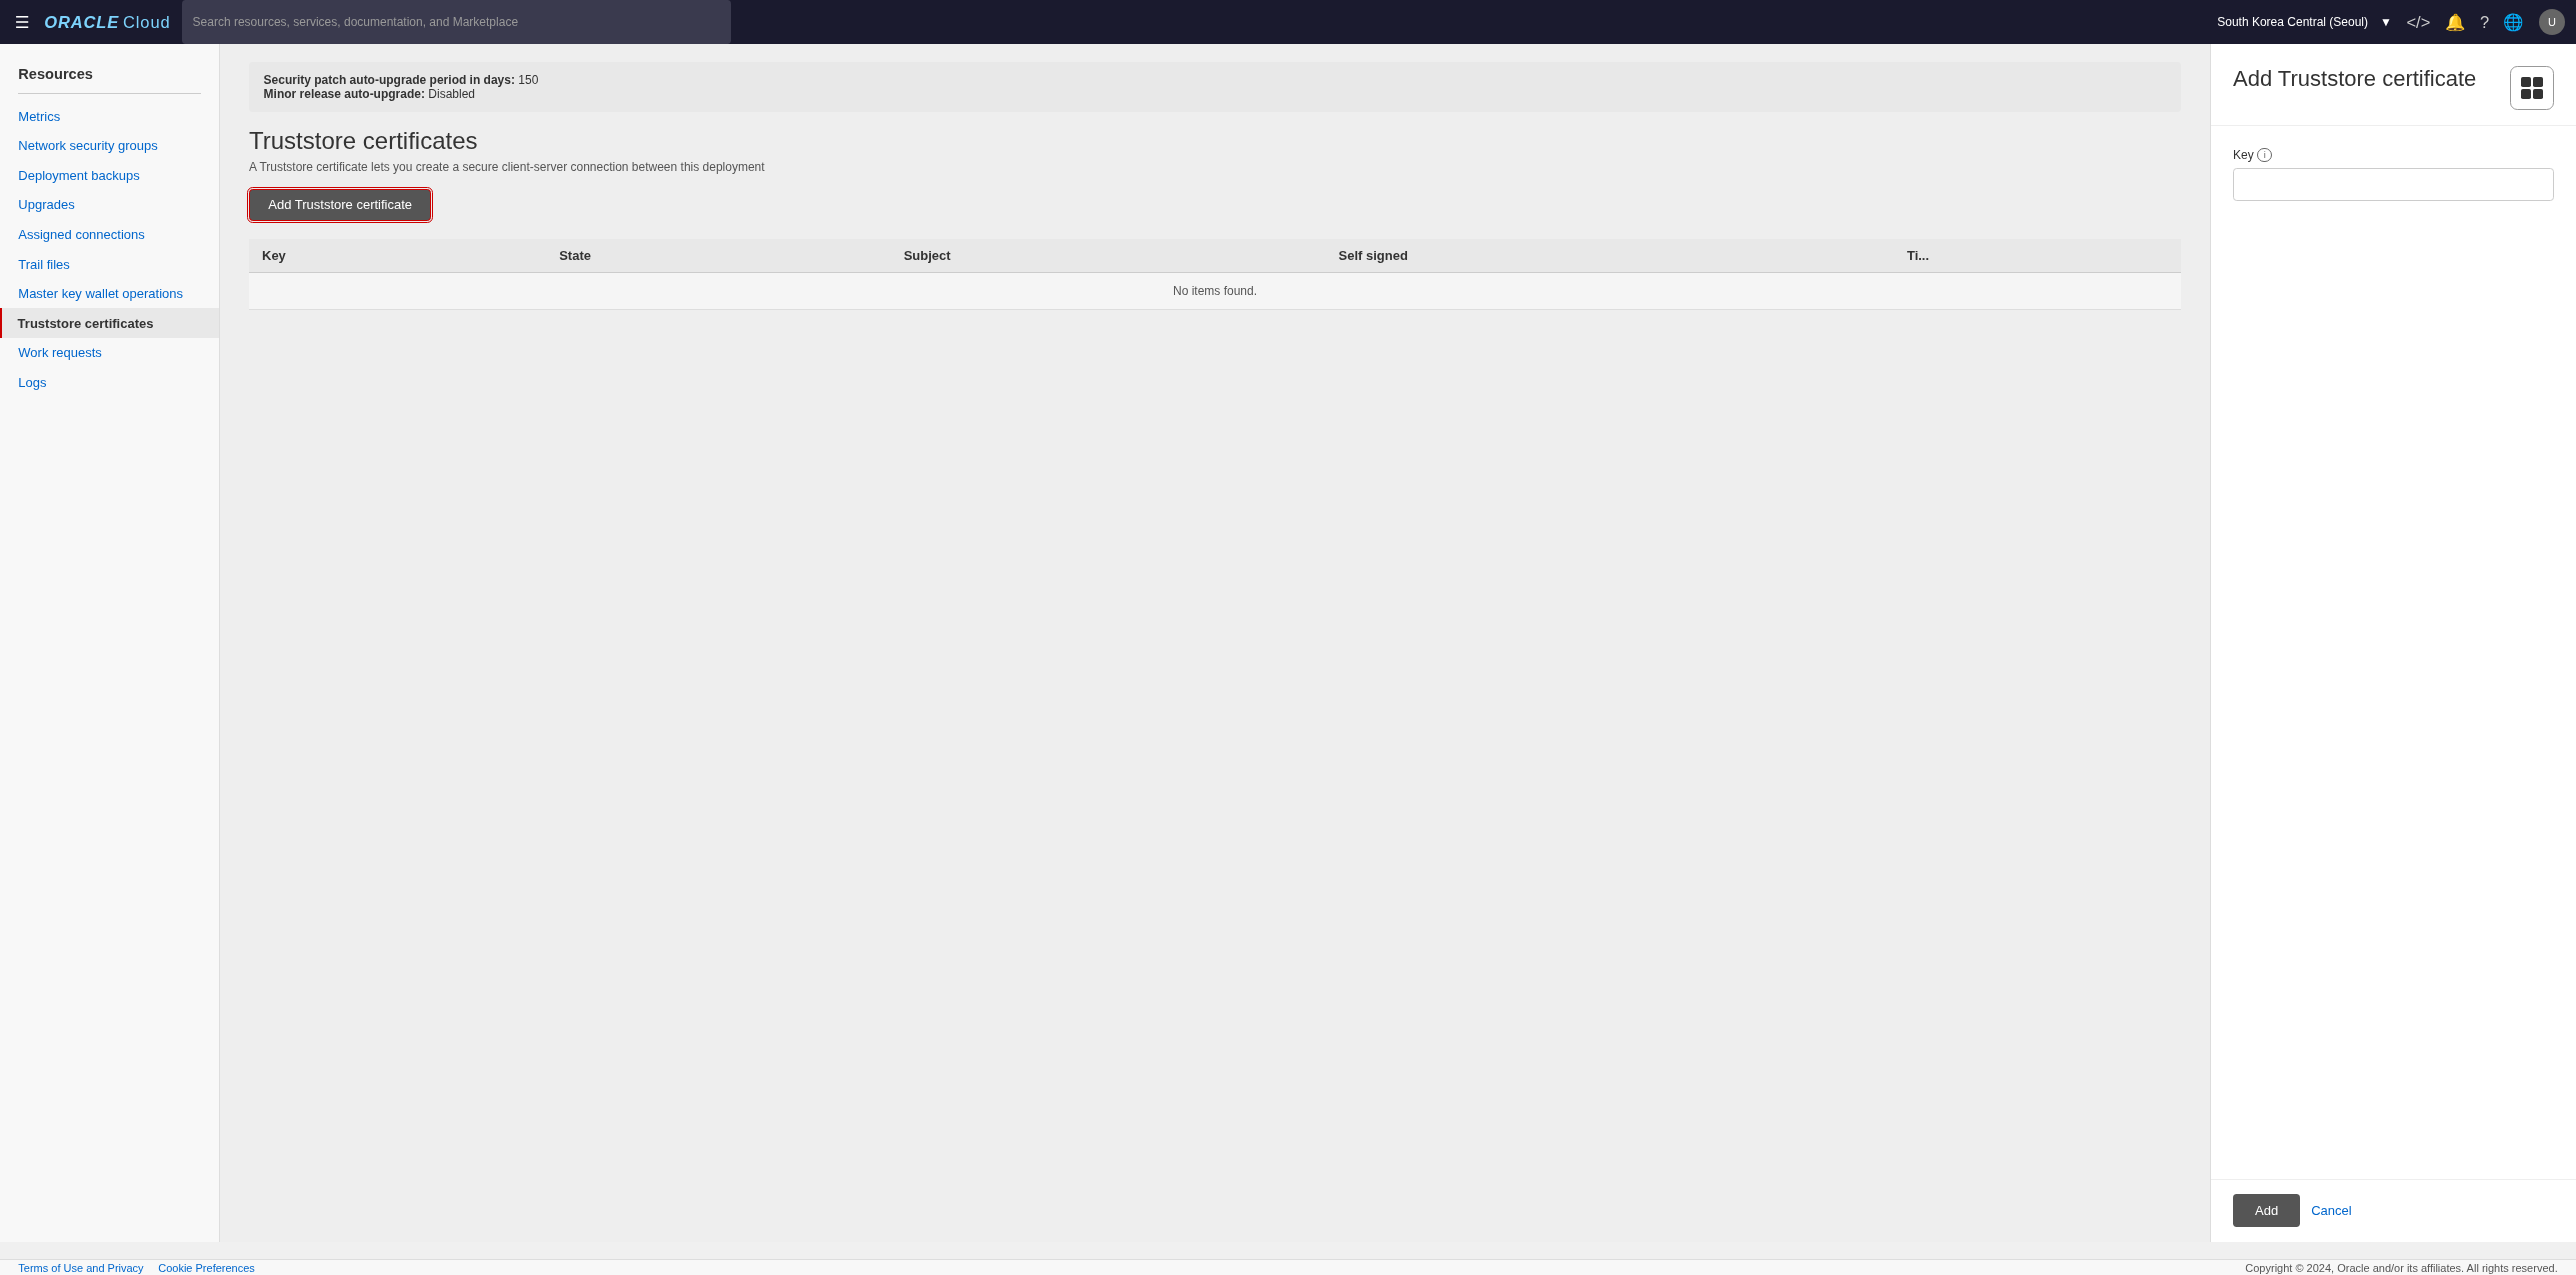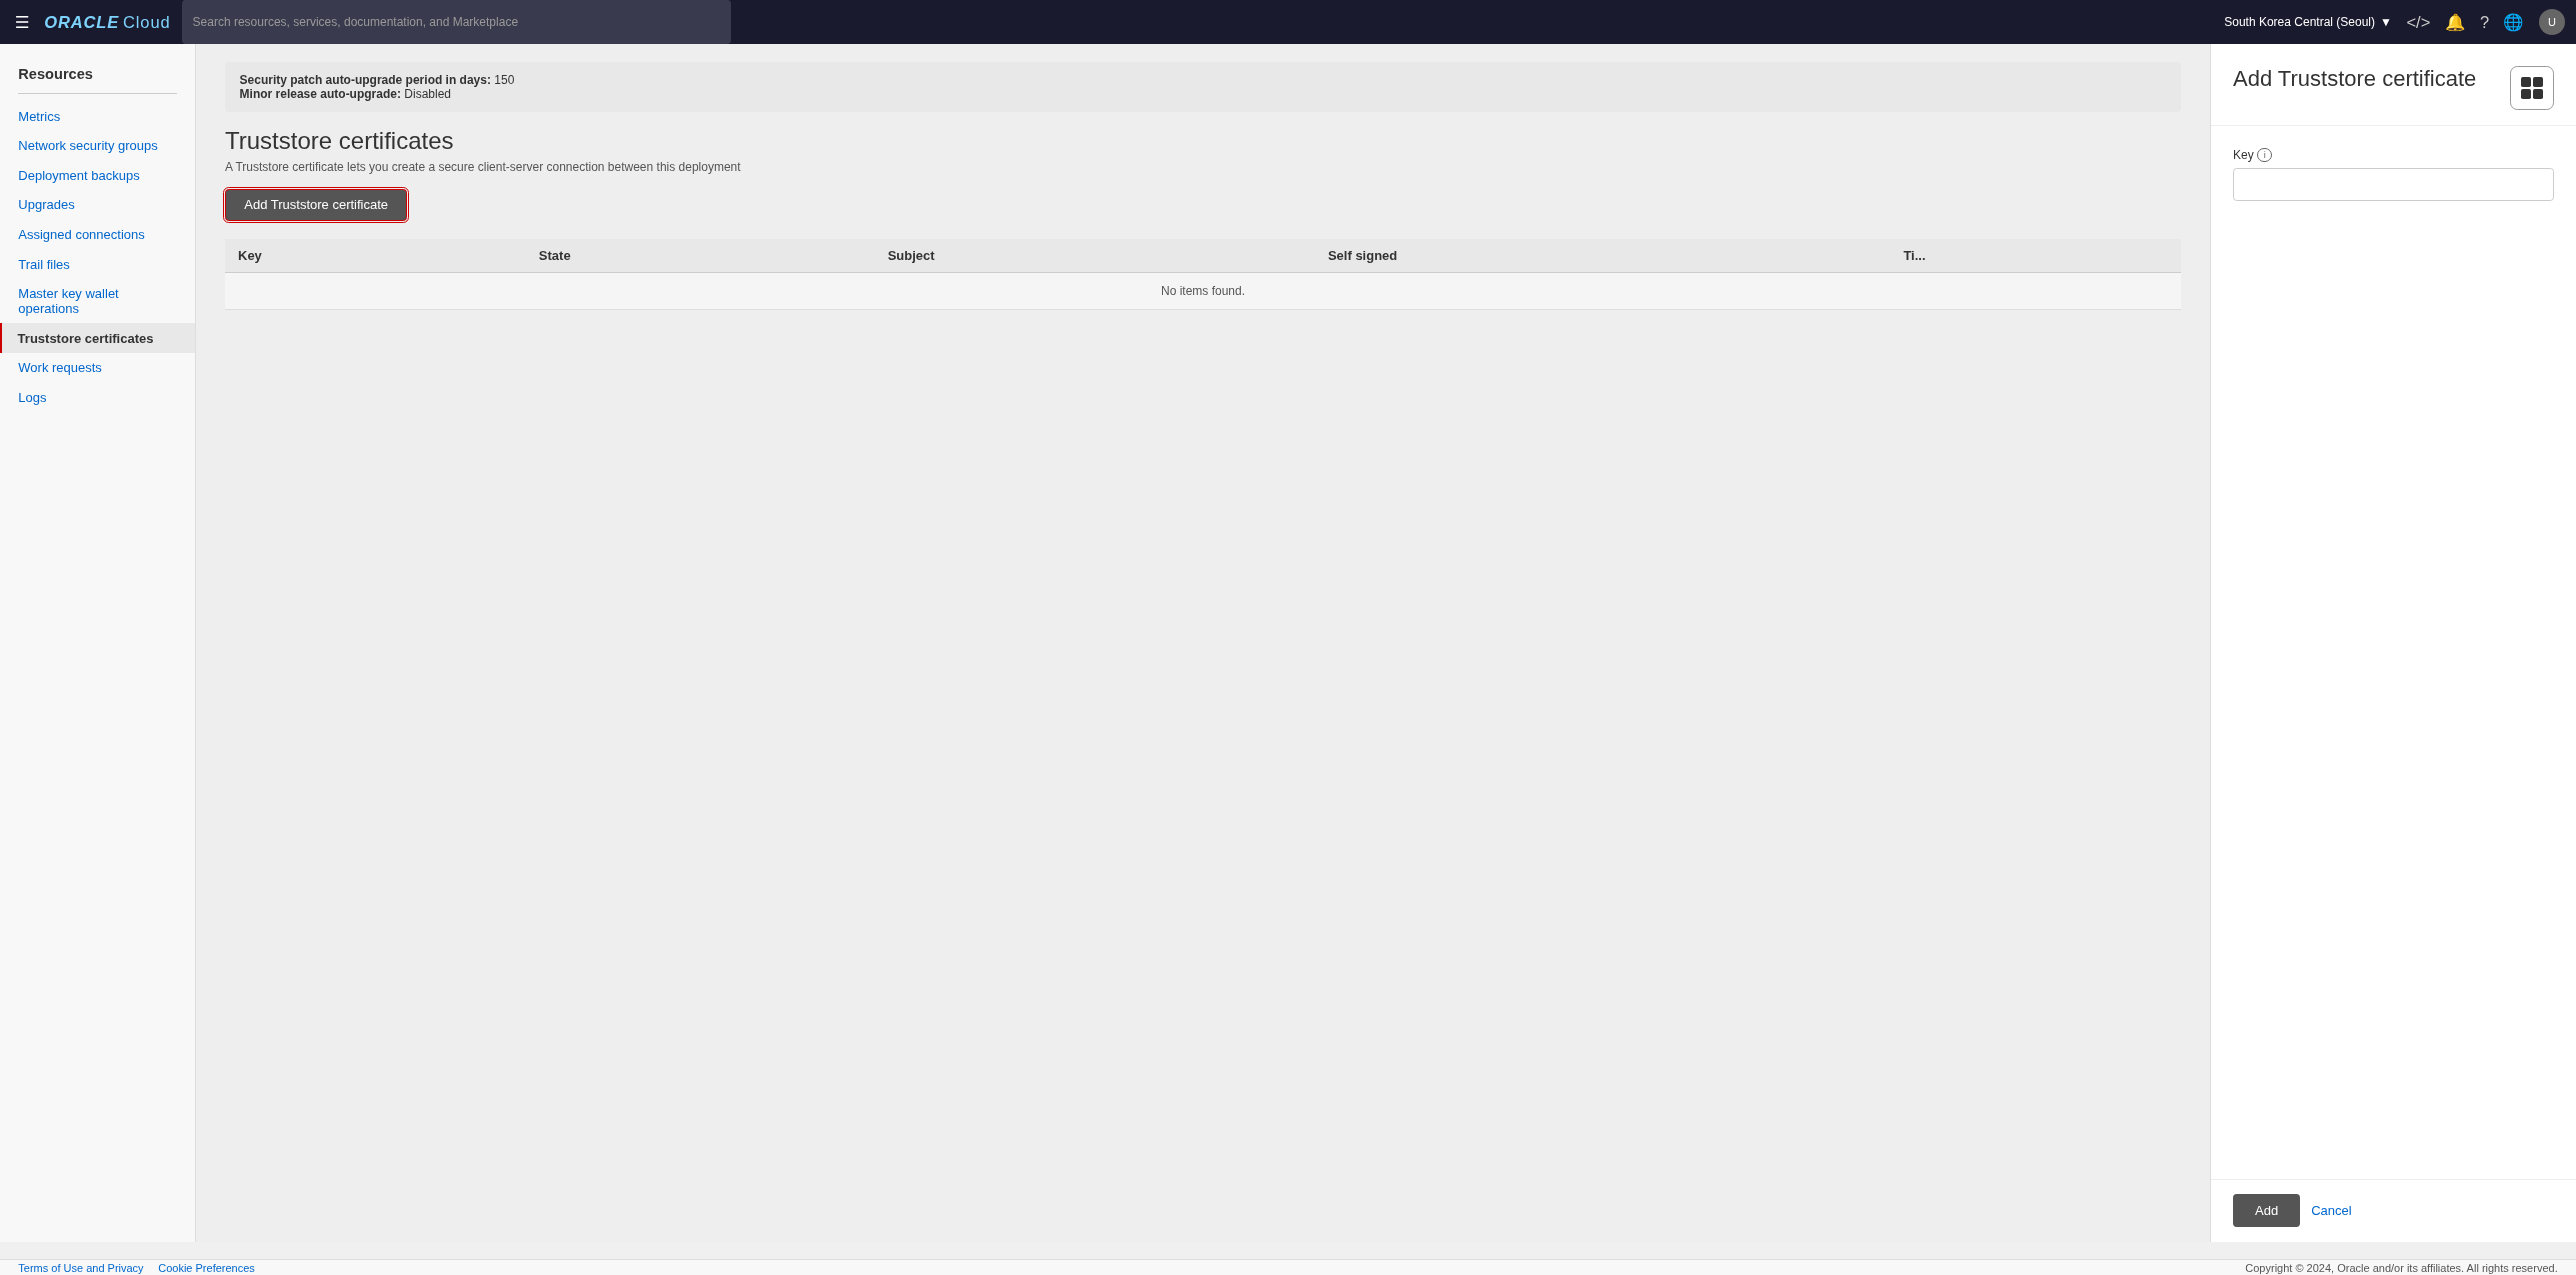--- a/index.html
+++ b/index.html
@@ -52,21 +52,21 @@
     .topbar-right {
       margin-left: auto;
       display: flex;
       align-items: center;
       gap: 14.6px;
       color: #fff;
     }
     .topbar-region {
       display: flex;
       align-items: flex-end;
-      gap: 5px;
+      gap: 12px;
       font-size: 12px;
       cursor: pointer;
       color: #fff;
     }
     .topbar-icon {
       font-size: 16.5px;
       cursor: pointer;
       color: #ccc;
     }
     .topbar-avatar {
@@ -81,21 +81,21 @@
 
     
     .main-layout {
       display: flex;
       margin-top: 44px;
       min-height: calc(100vh - 44px - 33px);
     }
 
     
     .sidebar {
-      width: 196px;
+      width: 220px;
       background: #f8f8f8;
       border-right: 0.9px solid #ddd;
       flex-shrink: 0;
       padding-top: 22px;
       display: flex;
       flex-direction: column;
     }
     .sidebar-title {
       font-size: 14.6px;
       font-weight: 600;

